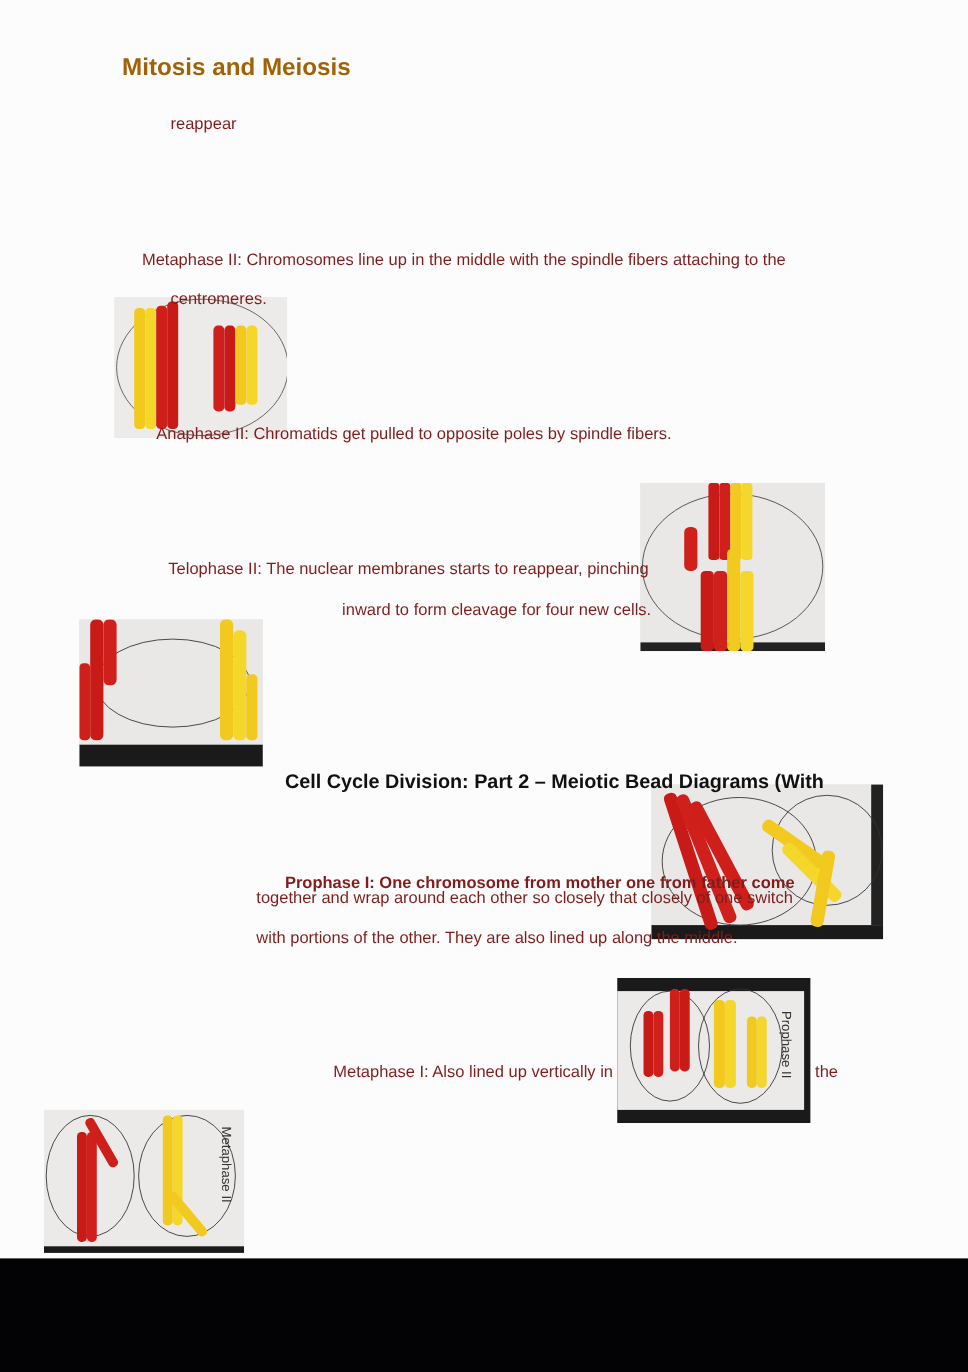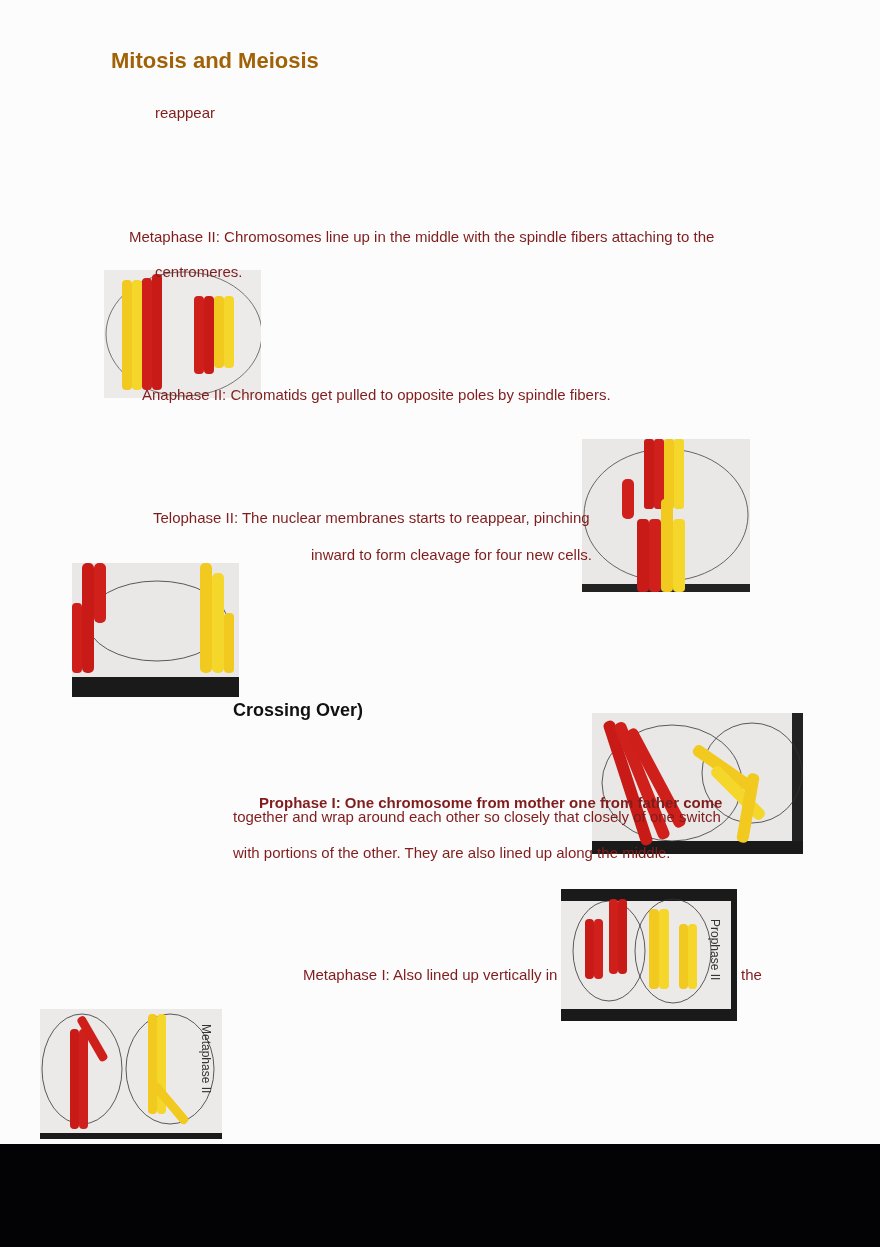--- a/index.html
+++ b/index.html
@@ -86,21 +86,21 @@
     <rect x="30" y="5" width="12" height="130" rx="5" fill="#c81b17" transform="rotate(-18 36 70)"></rect>
     <rect x="45" y="5" width="12" height="125" rx="5" fill="#d0201c" transform="rotate(-22 51 70)"></rect>
     <rect x="58" y="10" width="12" height="110" rx="5" fill="#cf1f1a" transform="rotate(-28 64 65)"></rect>
     <rect x="125" y="20" width="12" height="70" rx="5" fill="#f2c91e" transform="rotate(-55 131 55)"></rect>
     <rect x="140" y="45" width="12" height="70" rx="5" fill="#f5d62a" transform="rotate(-45 146 80)"></rect>
     <rect x="150" y="60" width="12" height="70" rx="5" fill="#f2c91e" transform="rotate(10 156 95)"></rect>
   </svg>
 </div>
 
 <div class="abs h2 txt-over" style="left:233px;top:697px;">
-  <div>Crossing Over)</div>
+  <div style="padding-left:26px;">Cell Cycle Division: Part 2 – Meiotic Bead Diagrams (With</div>
 </div>
 
 <div class="abs txt txt-over" style="left:259px;top:794px;font-weight:bold;">Prophase I: One chromosome from mother one from father come</div>
 <div class="abs txt txt-over" style="left:233px;top:808px;">together and wrap around each other so closely that closely of one switch</div>
 <div class="abs txt txt-over" style="left:233px;top:844px;">with portions of the other. They are also lined up along the middle.</div>
 
 <div class="photo" style="left:561px;top:889px;width:176px;height:132px;">
   <svg viewBox="0 0 176 132" preserveAspectRatio="none">
     <rect width="176" height="132" fill="#1a1a1a"></rect>
     <rect x="0" y="12" width="170" height="108" fill="#ebeae8"></rect>

